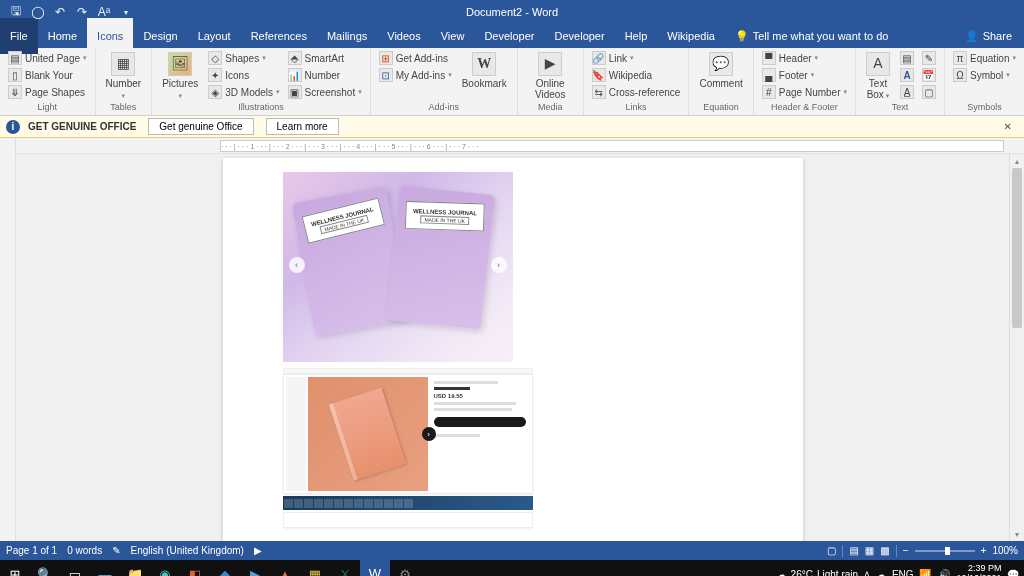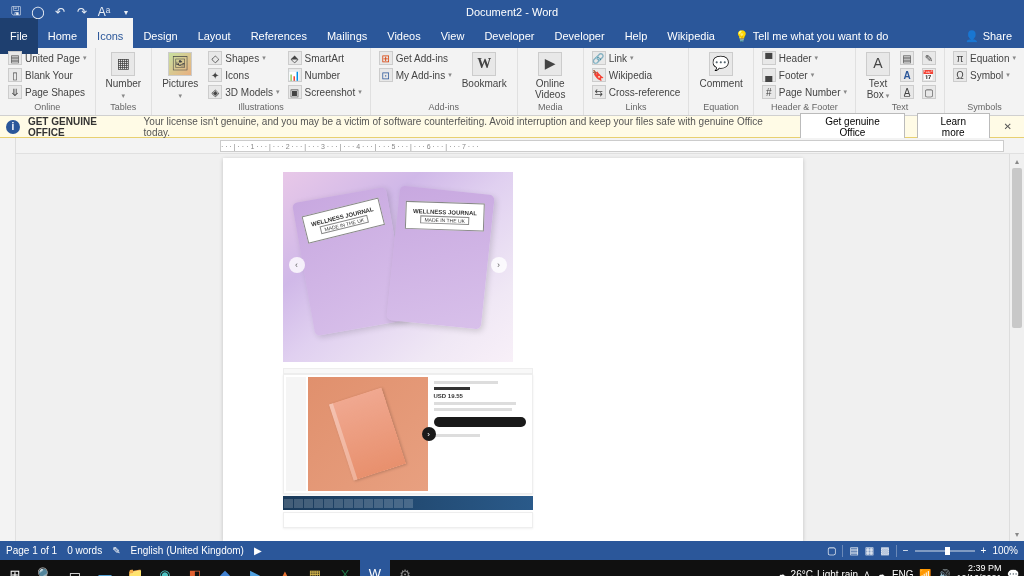--- a/index.html
+++ b/index.html
@@ -135,21 +135,21 @@
       <div class="hbtn">
             <span class="ic-sm">▯</span>
             <span>Blank Your</span>
           </div>
       <div class="hbtn">
             <span class="ic-sm">⤋</span>
             <span>Page Shapes</span>
           </div>
     </div>
       </div>
-    <div class="group-label">Online</div>
+    <div class="group-label">Light</div>
   </div>
   <div class="group">
     <div class="group-body">
         <div class="vbtn">
           <span class="ic">▦</span>
           <span class="drop">Number</span>
         </div>
       </div>
     <div class="group-label">Tables</div>
   </div>
@@ -309,21 +309,20 @@
           </div>
     </div>
       </div>
     <div class="group-label">Symbols</div>
   </div>
 </div>
 
 <div class="warning">
   <span class="info-ic">i</span>
   <span class="wtitle">GET GENUINE OFFICE</span>
-  <span>Your license isn't genuine, and you may be a victim of software counterfeiting. Avoid interruption and keep your files safe with genuine Office today.</span>
   <button class="wbtn">Get genuine Office</button>
   <button class="wbtn">Learn more</button>
   <span class="wclose">✕</span>
 </div>
 
 <div class="ruler-h">
   <div class="corner"></div>
   <div class="ruler-strip">· · · | · · · 1 · · · | · · · 2 · · · | · · · 3 · · · | · · · 4 · · · | · · · 5 · · · | · · · 6 · · · | · · · 7 · · ·</div>
 </div>
 

